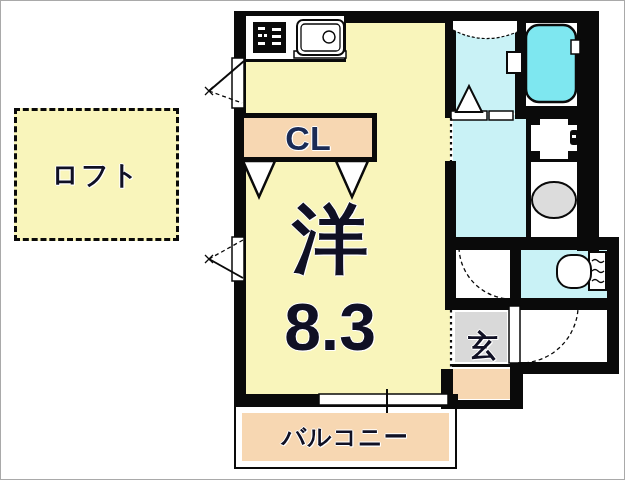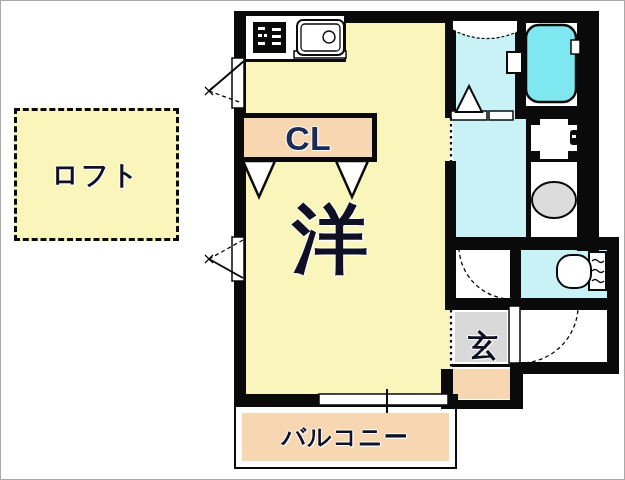--- a/index.html
+++ b/index.html
@@ -201,17 +201,18 @@
       <path d="M386,388 L386,412" class="ln" stroke-width="2"></path>
     </g>
   </svg>
 
   <div class="label" style="left:257px;top:118px;width:100px;height:38px;font-size:34px;color:#1b2b55;">CL</div>
 
   <div class="label" style="left:30px;top:158px;width:130px;height:32px;font-size:27px;letter-spacing:2px;">ロフト</div>
 
   <div class="label" style="left:289px;top:198px;width:80px;height:80px;font-size:76px;">洋</div>
 
+  <div class="label" style="left:274px;top:292px;width:110px;height:68px;font-size:66px;">8.3</div>
 
   <div class="label" style="left:466px;top:329px;width:32px;height:32px;font-size:30px;">玄</div>
 
   <div class="label" style="left:258px;top:421px;width:172px;height:30px;font-size:24px;letter-spacing:1px;">バルコニー</div>
 </div>
 
 </body></html>

